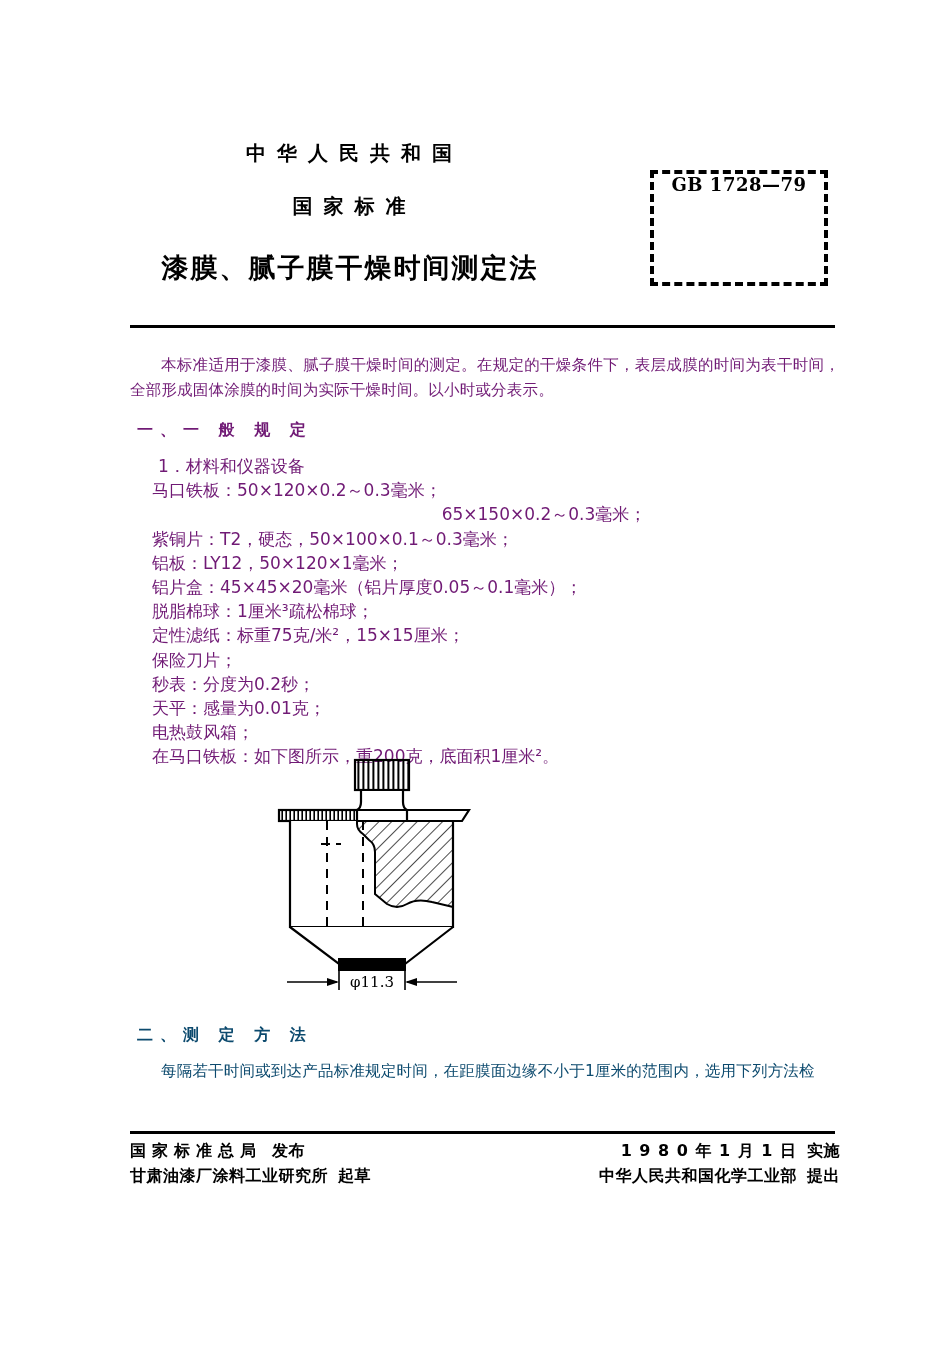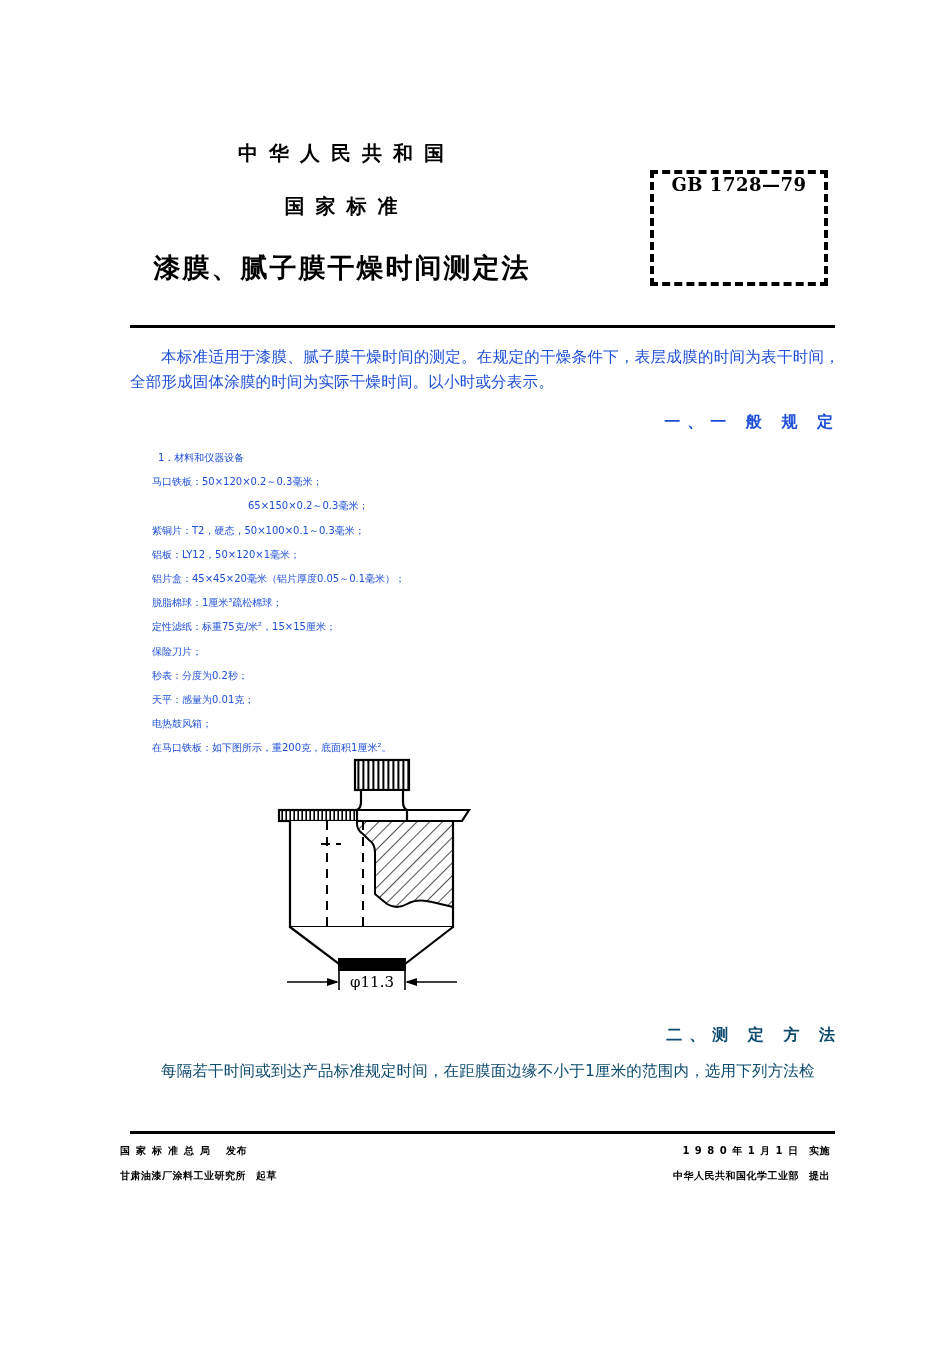--- a/index.html
+++ b/index.html
@@ -15,21 +15,21 @@
     position: relative;
     width: 950px;
     height: 1345px;
     background: #ffffff;
     overflow: hidden;
   }
 
   
   .hdr-zone {
     position: absolute;
-    left: 8px;
+    left: 16px;
     top: 140px;
     width: 786px;
   }
   .hdr-nation,
   .hdr-standard {
     text-align: center;
     font-size: 20px;
     font-weight: bold;
     letter-spacing: 11px;
     text-indent: 11px;
@@ -76,48 +76,48 @@
     height: 0;
     border-top: 3px solid #000;
   }
   .rule-top    { top: 325px; }
   .rule-bottom { top: 1131px; }
 
   
   .body-zone {
     position: absolute;
     left: 130px;
-    top: 345px;
+    top: 353px;
     width: 710px;
     font-size: 15.5px;
     line-height: 25px;
-    color: #1d4ed8;
+    color: #701a75;
   }
   .para {
     text-indent: 2em;
     text-align: justify;
     margin: 0 0 2px 0;
     letter-spacing: 0.2px;
   }
   .section-head {
-    text-align: right;
+    text-align: left;
     font-weight: bold;
     font-size: 16px;
     letter-spacing: 7px;
     text-indent: 7px;
     margin: 14px 0 12px 0;
   }
   .list-zone {
     margin-left: 22px;
-    font-size: 10px;
+    font-size: 17px;
     line-height: 24.2px;
   }
   .list-line { white-space: nowrap; }
   .list-line.indent-item { padding-left: 6px; }
-  .list-line.cont { padding-left: 96px; }
+  .list-line.cont { padding-left: 96px; text-align: center; }
 
   
   .figure-zone {
     position: absolute;
     left: 0;
     top: 752px;
     width: 764px;
     text-align: center;
   }
 
@@ -128,24 +128,24 @@
     top: 1008px;
     width: 712px;
     font-size: 15.5px;
     line-height: 25px;
     color: #0c4a6e;
   }
 
   
   .footer-zone {
     position: absolute;
-    left: 120px;
+    left: 130px;
     top: 1138px;
     width: 710px;
-    font-size: 10px;
+    font-size: 16px;
     color: #000;
   }
   .footer-row {
     display: flex;
     justify-content: space-between;
     align-items: baseline;
     line-height: 25px;
   }
   .foot-issuer {
     font-weight: bold;

